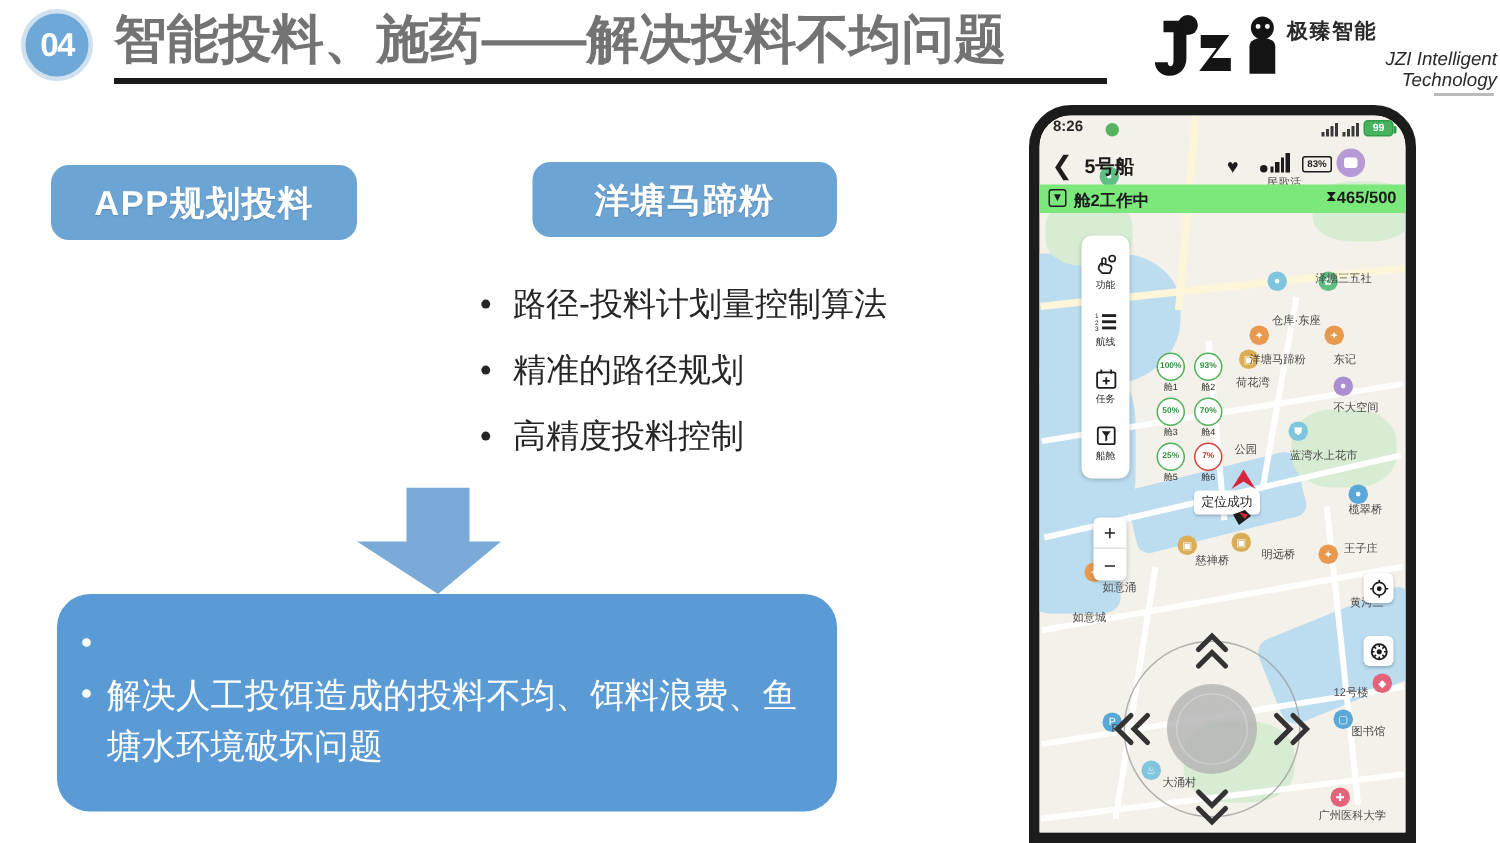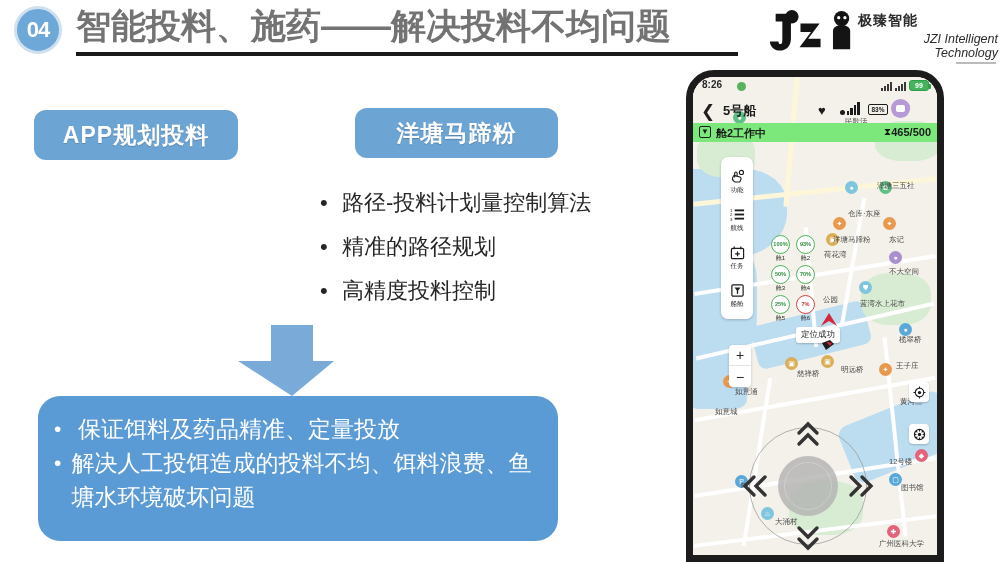--- a/index.html
+++ b/index.html
@@ -222,21 +222,20 @@
     </div>
   </div>
 
   <svg id="arrow" viewBox="0 0 98 72">
     <path d="M34 0 H76 V36 H97 L55 71 L1 36 H34 Z" fill="#7aabd8"></path>
   </svg>
 
   <div id="bluebox">
     <div class="li">
       <div class="bull">•</div>
-      <div class="txt">保证饵料及药品精准、定量投放</div>
     </div>
     <div class="li">
       <div class="bull">•</div>
       <div class="txt">解决人工投饵造成的投料不均、饵料浪费、鱼塘水环境破坏问题</div>
     </div>
   </div>
 
   <div id="phone">
     <div id="phone-screen">
 

